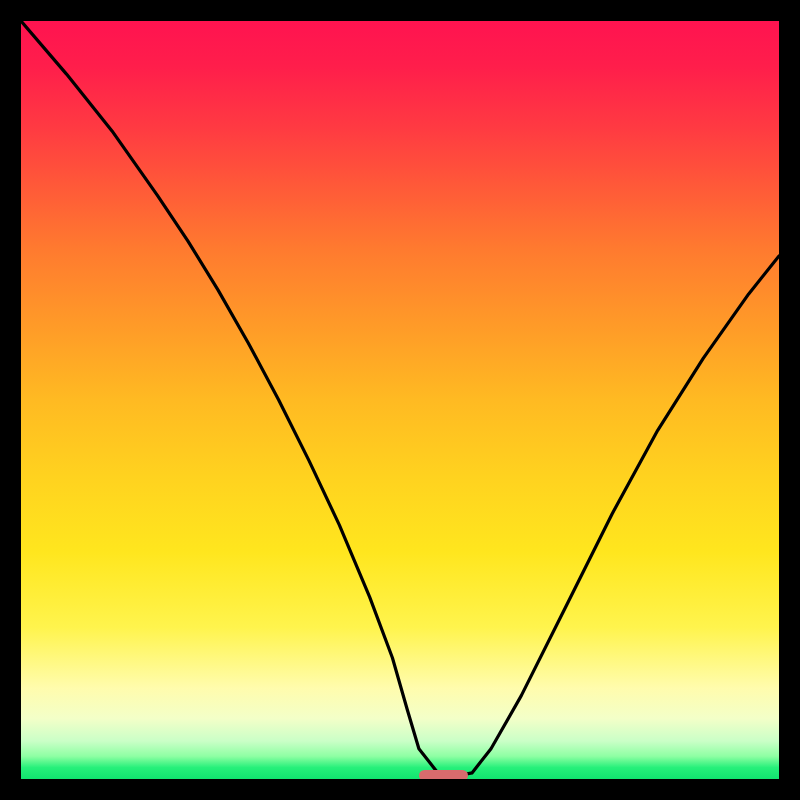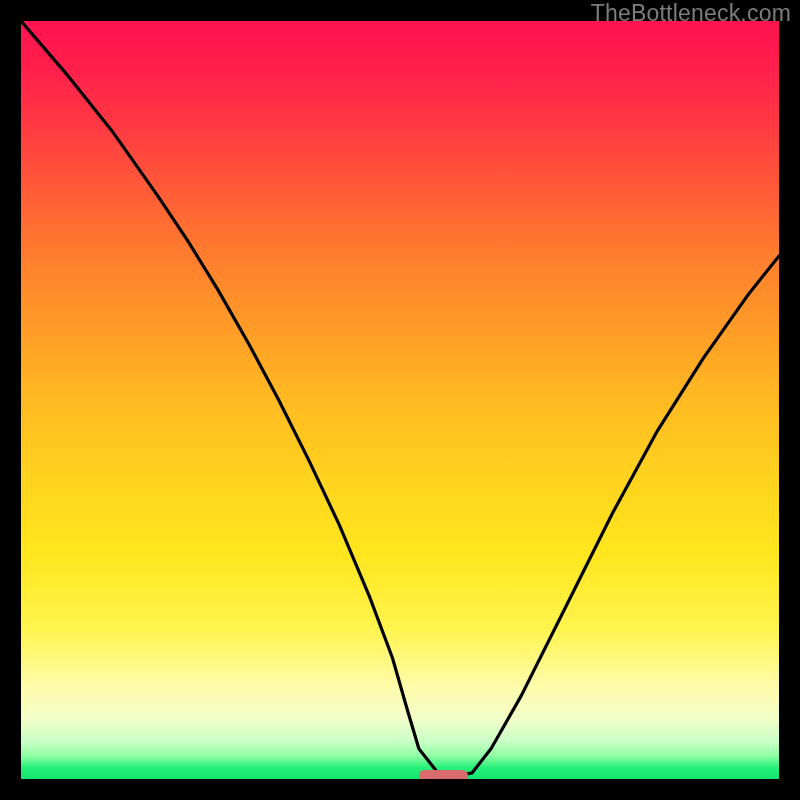--- a/index.html
+++ b/index.html
@@ -78,14 +78,13 @@
 <div class="frame">
 
   <div class="plot">
     <div class="gradient"></div>
     <svg class="curve" width="758" height="758" viewBox="0 0 758 758">
       <path id="curve-path" fill="none" stroke="#000" stroke-width="3.2" stroke-linecap="round" stroke-linejoin="round" d="M0.0 0.0 L45.5 53.1 L91.0 109.9 L136.4 174.3 L166.8 219.8 L197.1 269.1 L227.4 322.2 L257.7 379.0 L288.0 439.6 L318.4 504.1 L348.7 576.1 L371.4 636.7 L386.6 689.8 L397.9 727.7 L416.9 751.9 L432.1 755.7 L451.0 751.9 L470.0 727.7 L500.3 674.6 L545.8 583.7 L591.2 492.7 L636.7 409.3 L682.2 337.3 L727.7 272.9 L758.0 235.0"></path>
     </svg>
     <div class="marker" id="marker" style="left: 397.95px; width: 49.27px; bottom: -2px;"></div>
   </div>
 
-  <div class="watermark">TheBottleneck.com</div>
 </div>
 
 </body></html>

